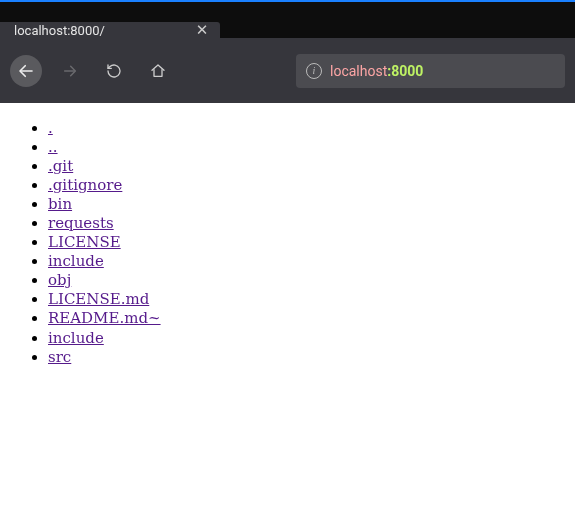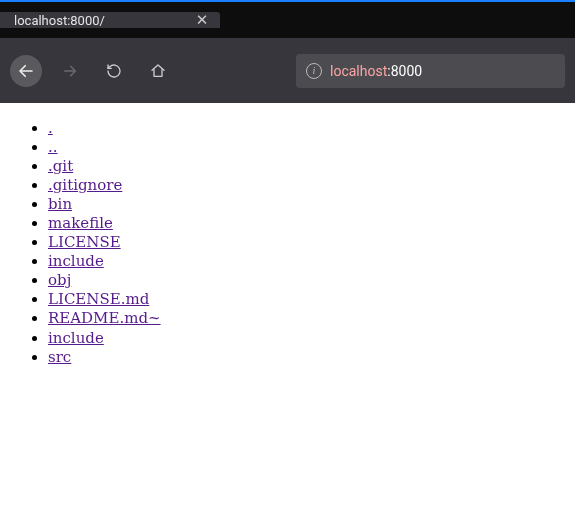--- a/index.html
+++ b/index.html
@@ -21,21 +21,21 @@
       position: relative;
     }
     .top-accent {
       height: 2px;
       background: #1a80ff;
       width: 100%;
     }
     .tab-strip {
       height: 36px;
       display: flex;
-      align-items: center;
+      align-items: flex-end;
       background: #0d0d0d;
     }
     .tab {
       background: #36363c;
       width: 220px;
       display: flex;
       align-items: center;
       padding: 0 10px 0 14px;
       color: #e5e5e5;
       font-size: 13px;
@@ -123,21 +123,22 @@
       font-family: Georgia, serif;
       flex-shrink: 0;
     }
     .url-text {
       white-space: nowrap;
     }
     .url-host {
       color: #fca5a5;
     }
     .url-port {
-      color: #ffffff;
+      color: #bef264;
+      font-weight: bold;
     }
     .page-content {
       padding: 16px 8px;
       background: #fff;
     }
     .file-list {
       list-style-type: disc;
       padding-left: 40px;
     }
     .file-list li {
@@ -196,21 +197,21 @@
   </div>
 </div>
 
 <div class="page-content">
   <ul class="file-list" id="file-list">
   <li><a href="#">.</a></li>
       <li><a href="#">..</a></li>
       <li><a href="#">.git</a></li>
       <li><a href="#">.gitignore</a></li>
       <li><a href="#">bin</a></li>
-      <li><a href="#">makefile</a></li>
+      <li><a href="#">requests</a></li>
       <li><a href="#">LICENSE</a></li>
       <li><a href="#">include</a></li>
       <li><a href="#">obj</a></li>
       <li><a href="#">LICENSE.md</a></li>
       <li><a href="#">README.md~</a></li>
       <li><a href="#">include</a></li>
       <li><a href="#">src</a></li>
     </ul>
 </div>
 

